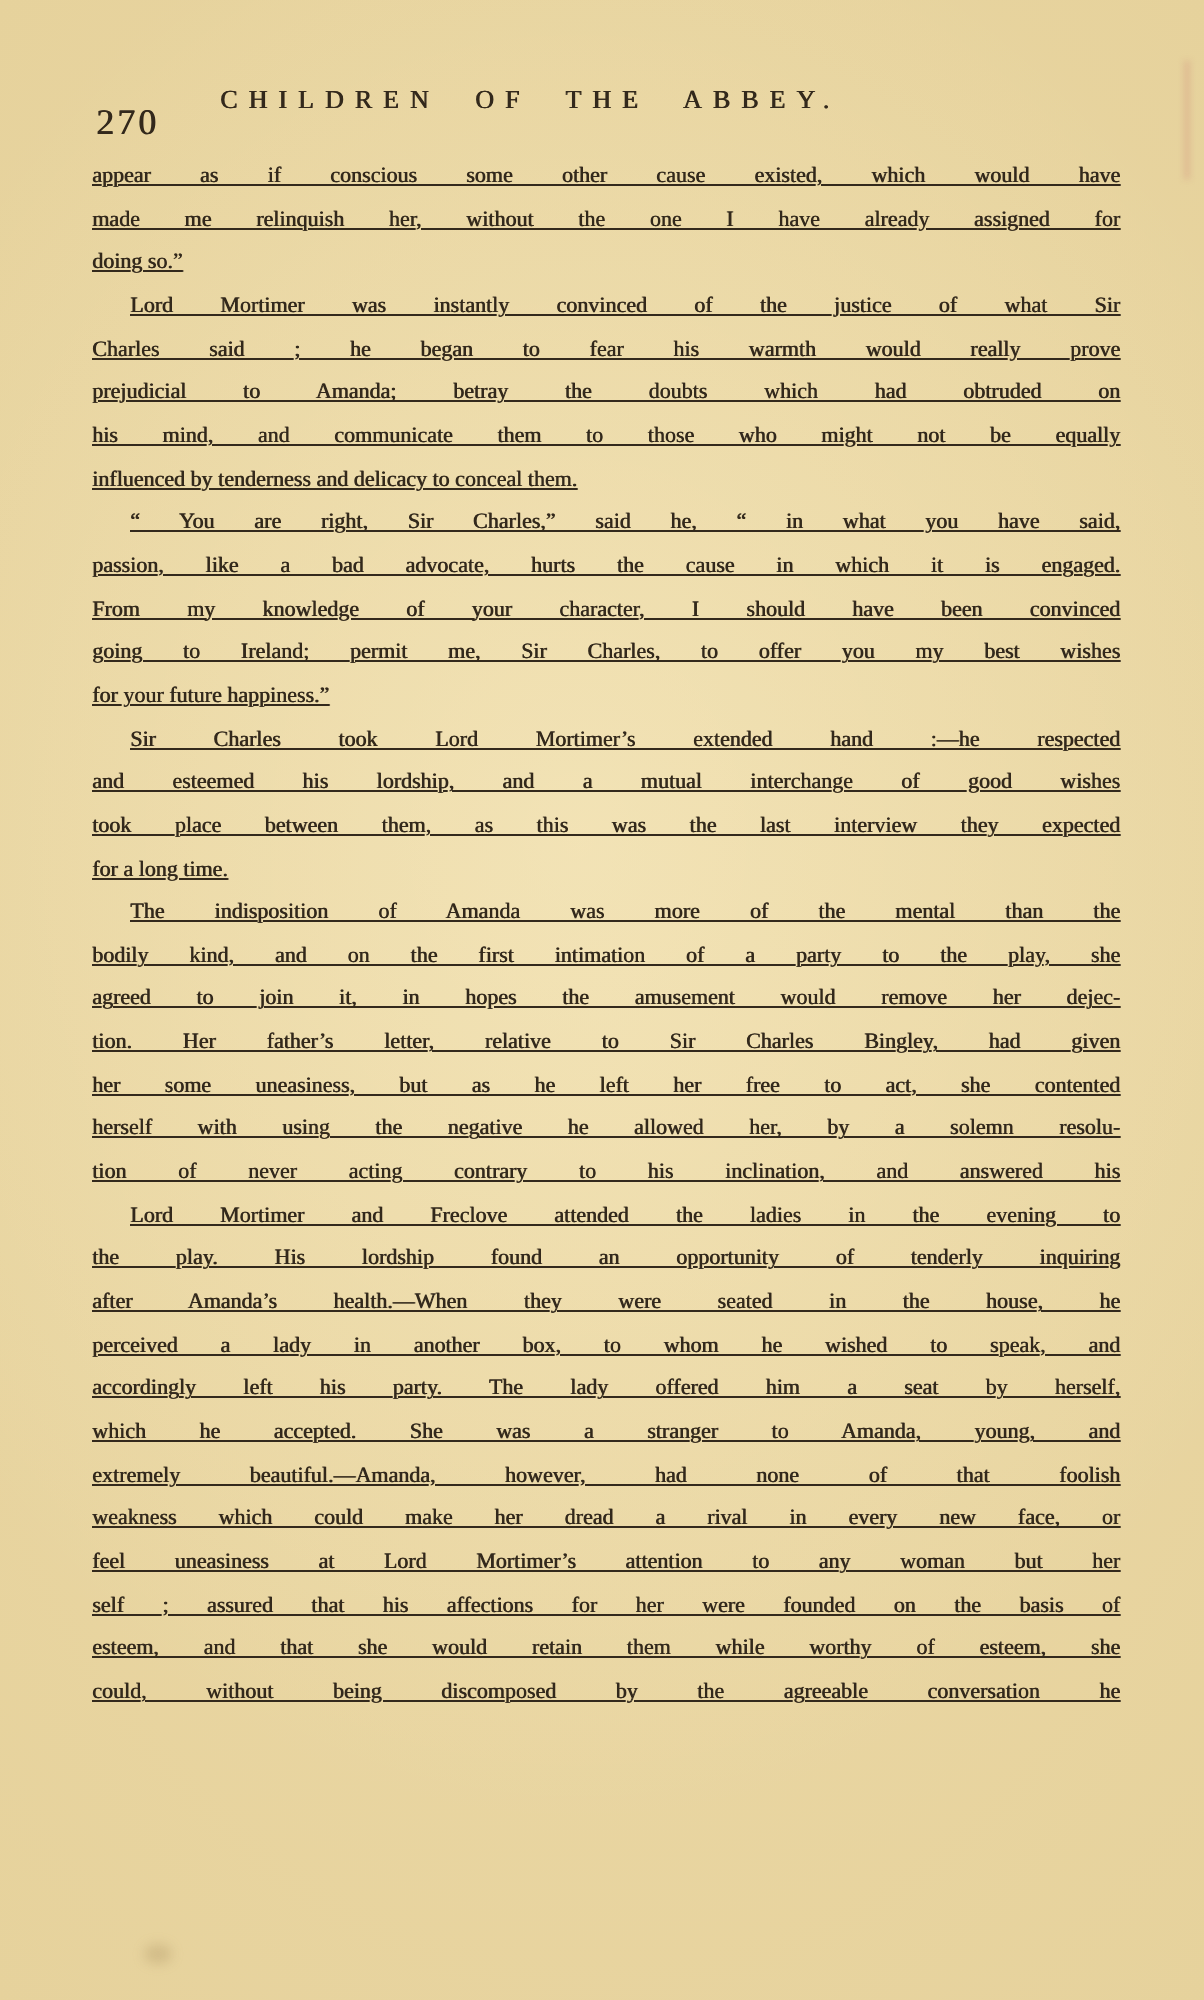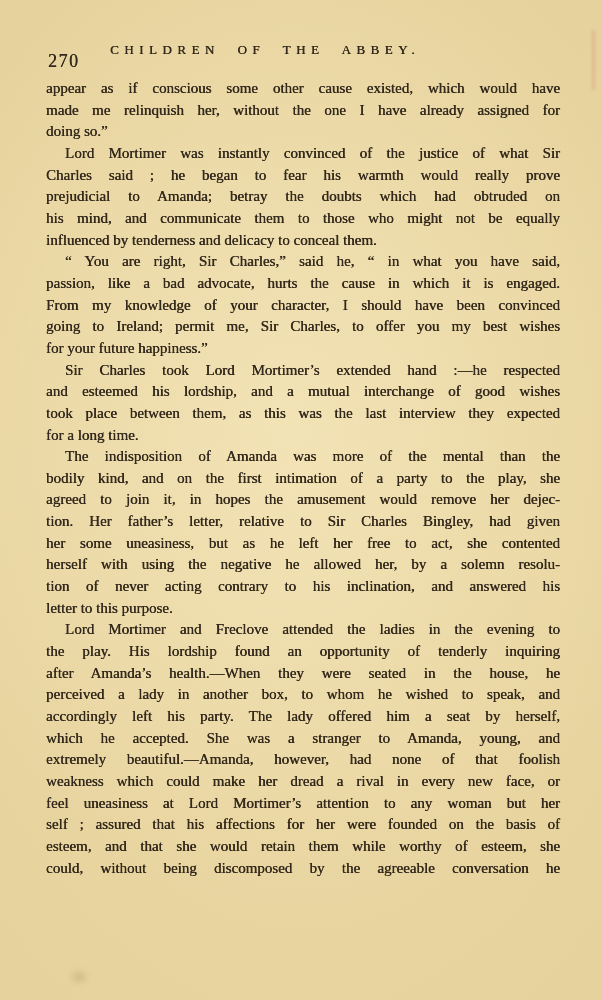--- a/index.html
+++ b/index.html
@@ -67,26 +67,27 @@
     text-shadow: 0.4px 0 0 currentColor;
     white-space: nowrap;
   }
   .text-block {
     position: absolute;
     top: 78px;
     left: 46px;
     width: 514px;
   }
   .line {
-    font-size: 15px;
+    font-size: 11px;
     line-height: 21.65px;
     text-align: justify;
     text-align-last: justify;
     text-shadow: 0.35px 0 0 currentColor;
     white-space: normal;
+    text-decoration: underline;
   }
   .line.indent {
     text-indent: 19px;
   }
   .line.last {
     text-align-last: left;
   }
 </style>
 </head>
 <body style="background: rgb(230, 210, 156);">
@@ -118,21 +119,20 @@
       <div class="line">and esteemed his lordship, and a mutual interchange of good wishes</div>
       <div class="line">took place between them, as this was the last interview they expected</div>
       <div class="line last">for a long time.</div>
       <div class="line indent">The indisposition of Amanda was more of the mental than the</div>
       <div class="line">bodily kind, and on the first intimation of a party to the play, she</div>
       <div class="line">agreed to join it, in hopes the amusement would remove her dejec-</div>
       <div class="line">tion.  Her father’s letter, relative to Sir Charles Bingley, had given</div>
       <div class="line">her some uneasiness, but as he left her free to act, she contented</div>
       <div class="line">herself with using the negative he allowed her, by a solemn resolu-</div>
       <div class="line">tion of never acting contrary to his inclination, and answered his</div>
-      <div class="line last">letter to this purpose.</div>
       <div class="line indent">Lord Mortimer and Freclove attended the ladies in the evening to</div>
       <div class="line">the play.  His lordship found an opportunity of tenderly inquiring</div>
       <div class="line">after Amanda’s health.—When they were seated in the house, he</div>
       <div class="line">perceived a lady in another box, to whom he wished to speak, and</div>
       <div class="line">accordingly left his party.  The lady offered him a seat by herself,</div>
       <div class="line">which he accepted.  She was a stranger to Amanda, young, and</div>
       <div class="line">extremely beautiful.—Amanda, however, had none of that foolish</div>
       <div class="line">weakness which could make her dread a rival in every new face, or</div>
       <div class="line">feel uneasiness at Lord Mortimer’s attention to any woman but her</div>
       <div class="line">self ; assured that his affections for her were founded on the basis of</div>

